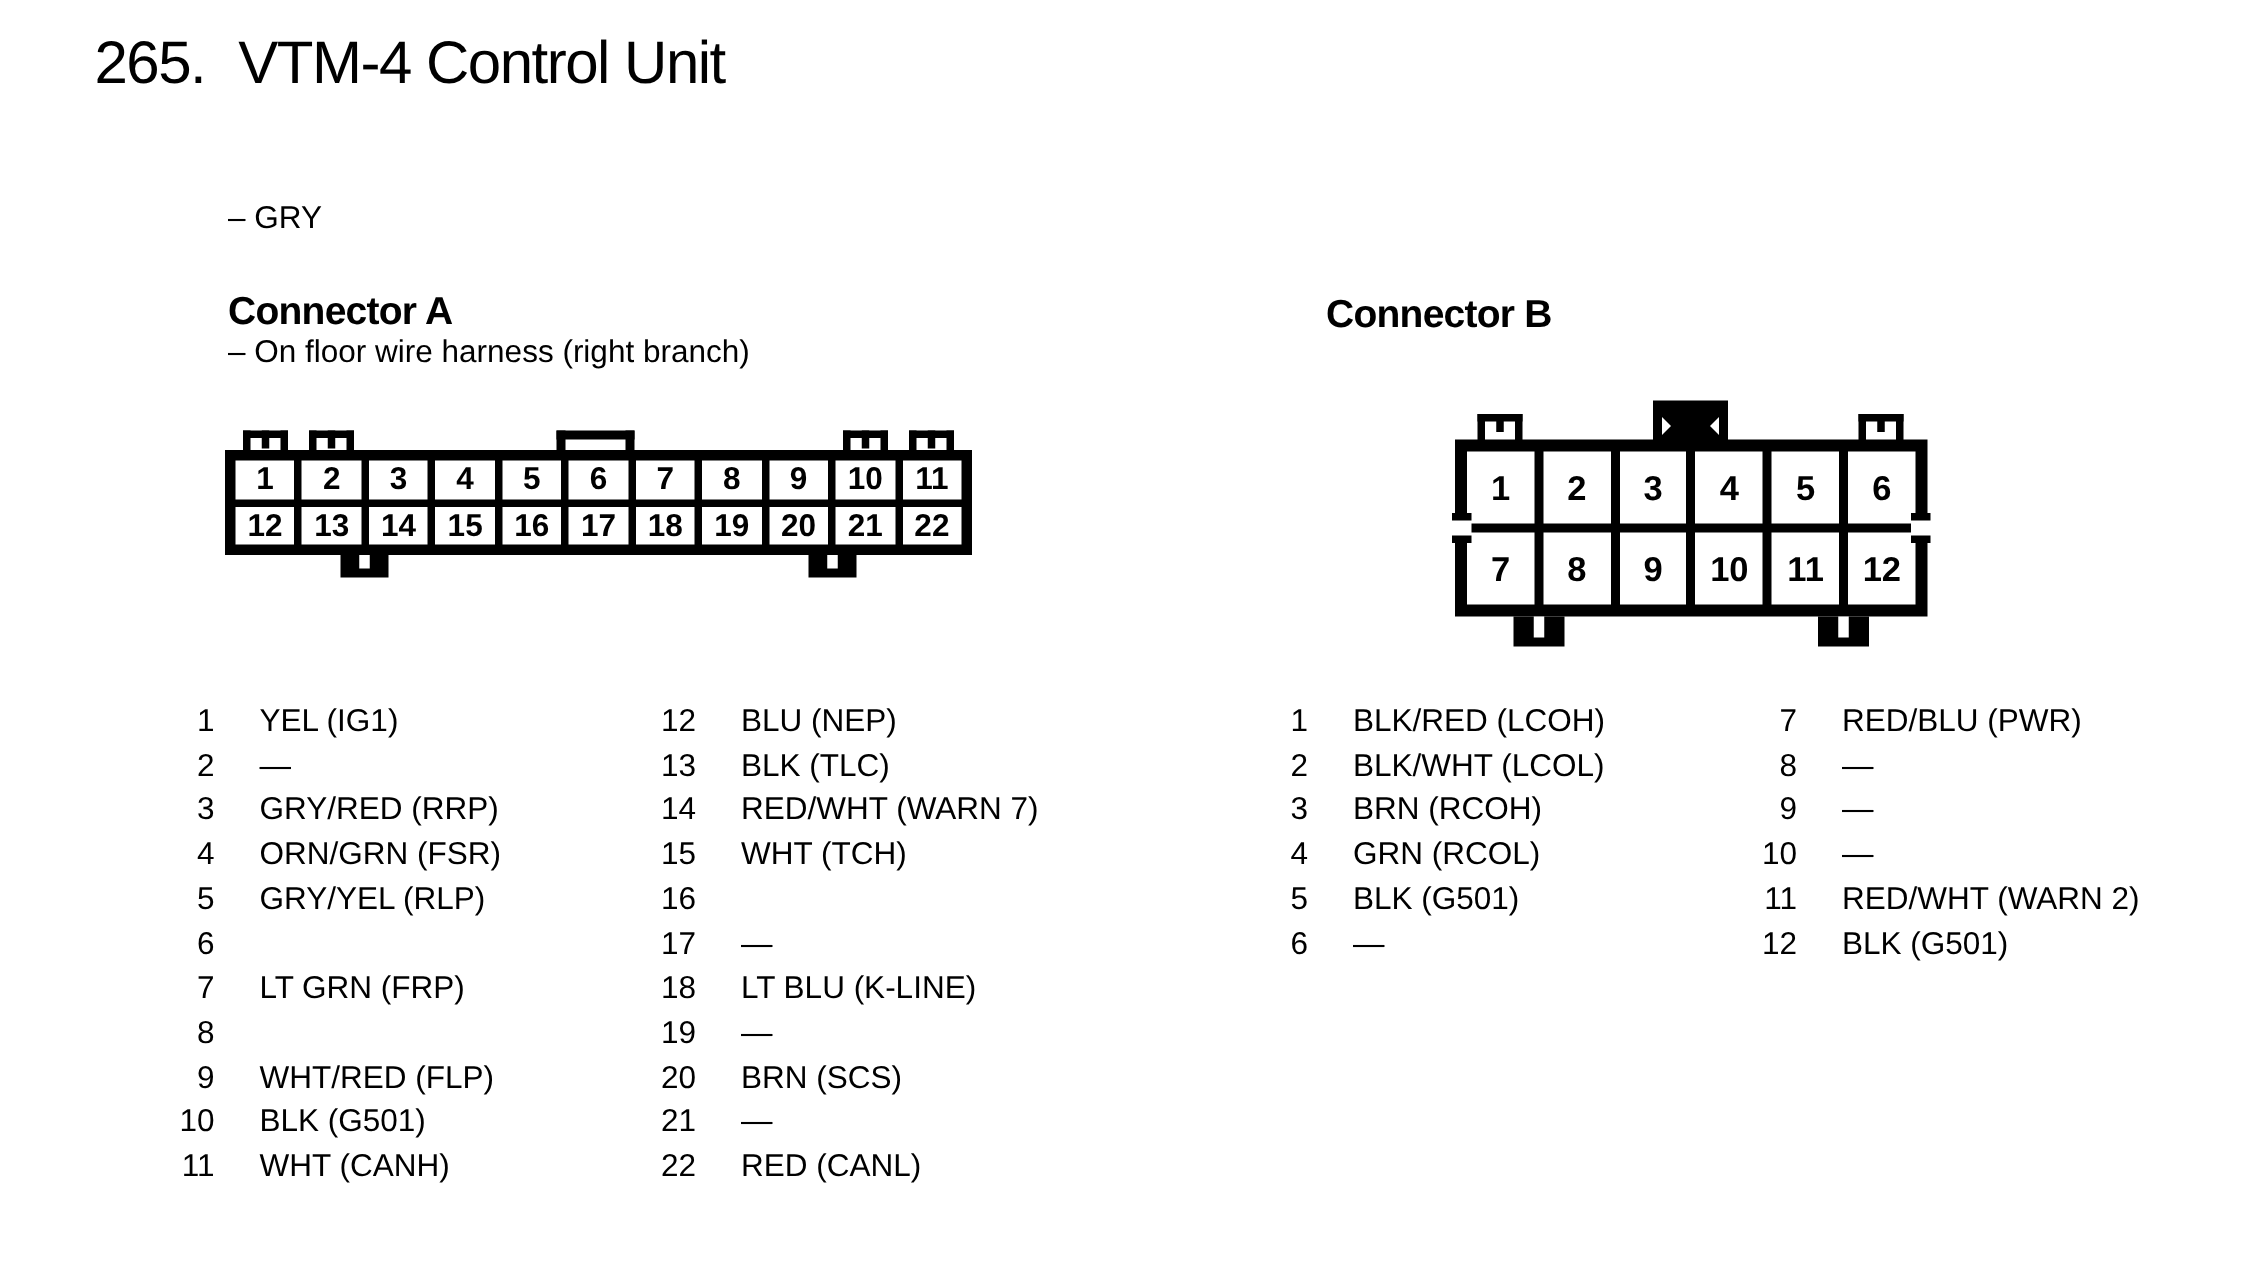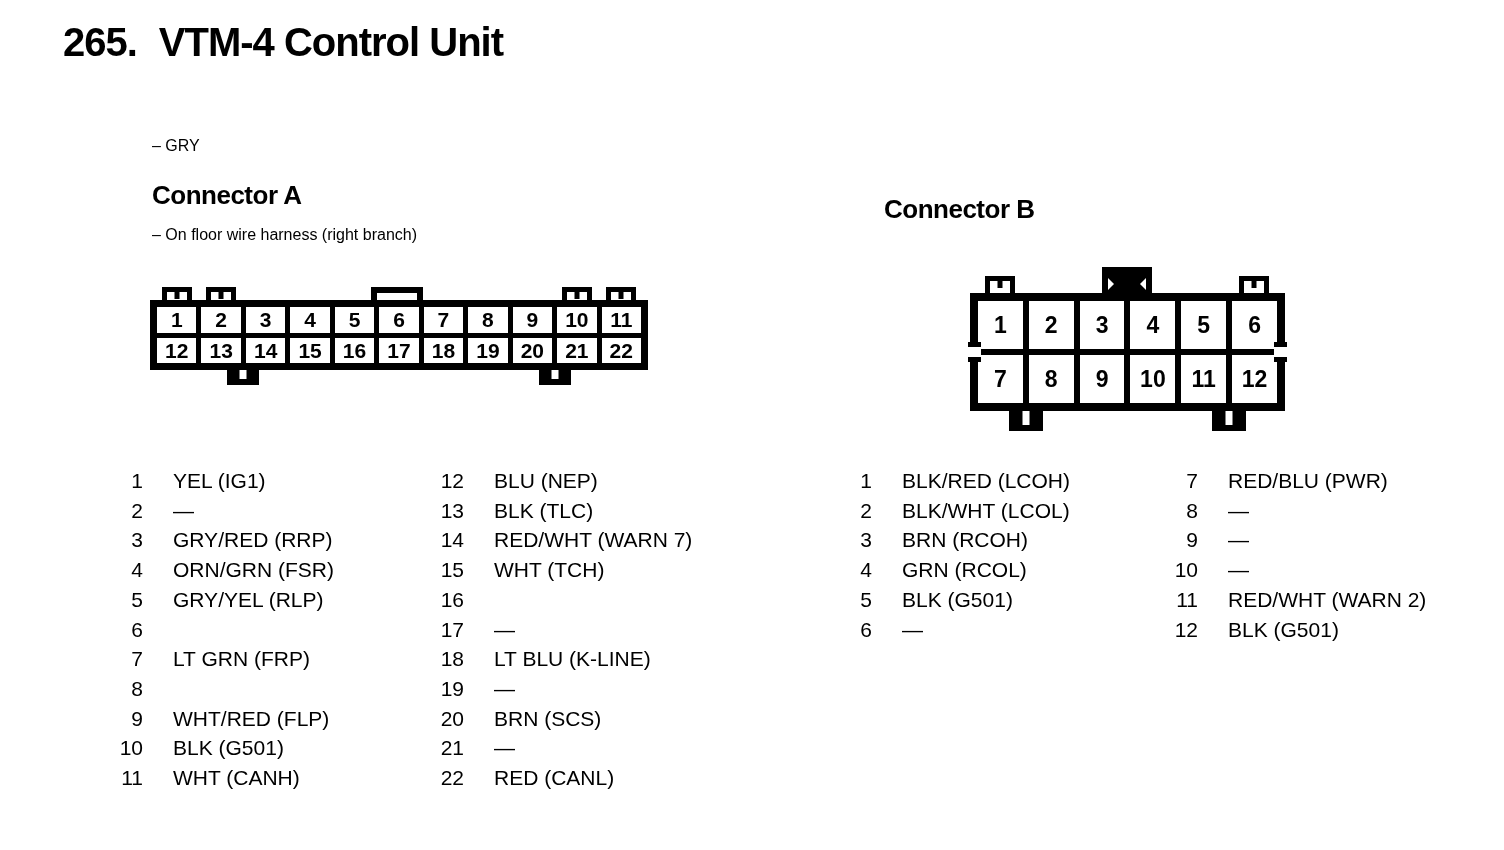--- a/index.html
+++ b/index.html
@@ -4,25 +4,25 @@
 <style>
   html,body{margin:0;padding:0;}
   body{
     width:1504px;height:850px;background:#ffffff;position:relative;
     font-family:"Liberation Sans", sans-serif;color:#000;overflow:hidden;
     -webkit-font-smoothing:none;
   }
   .abs{position:absolute;}
 
   
-  #title{left:63px;top:20px;font-size:40px;font-weight:bold;letter-spacing:-1px;margin:0;white-space:nowrap;}
+  #title{left:63px;top:20px;font-size:40px;font-weight:normal;letter-spacing:-1px;margin:0;white-space:nowrap;}
   #title .tnum{margin-right:22px;}
 
   
-  #notes{left:152px;top:72px;font-size:16px;line-height:29.5px;white-space:pre;}
+  #notes{left:152px;top:72px;font-size:21px;line-height:29.5px;white-space:pre;}
 
   
   .conn-heading{font-size:26px;font-weight:bold;letter-spacing:-0.5px;white-space:nowrap;}
 
   
   .conn{position:absolute;}
   .cbody{position:absolute;background:#000;box-sizing:border-box;display:grid;}
   .cell{background:#fff;display:flex;align-items:center;justify-content:center;font-weight:bold;line-height:1;}
   #bodyA{left:0;top:13px;width:498px;height:70px;padding:7px;grid-template-columns:repeat(11,1fr);gap:5px;}
   #bodyA .cell{font-size:21px;}
@@ -55,21 +55,21 @@
 </head>
 <body>
 
 <h1 id="title" class="abs"><span class="tnum">265.</span><span>VTM-4 Control Unit</span></h1>
 
 <div id="notes" class="abs">
   <div>– GRY</div>
   <div>– On floor wire harness (right branch)</div>
 </div>
 
-<div class="abs conn-heading" style="left:152px;top:180px;">Connector A</div>
+<div class="abs conn-heading" style="left:152px;top:192px;">Connector A</div>
 <div class="abs conn-heading" style="left:884px;top:194px;">Connector B</div>
 
 <div class="conn" style="left:150px;top:287px;width:498px;height:98px;">
   <div class="wtab" style="left:221px;top:0;width:52px;height:19px;"></div>
   <div class="ttab" style="left:12px;top:0;height:18px;"></div>
   <div class="ttab" style="left:56px;top:0;height:18px;"></div>
   <div class="ttab" style="left:412px;top:0;height:18px;"></div>
   <div class="ttab" style="left:456px;top:0;height:18px;"></div>
   <div id="bodyA" class="cbody">
     <div class="cell">1</div>

